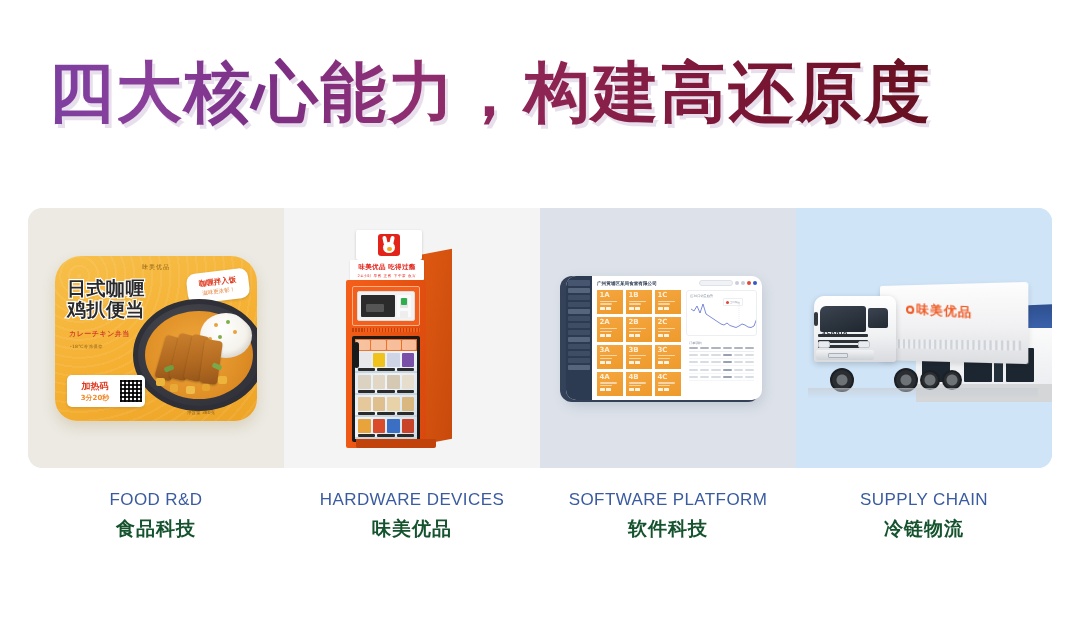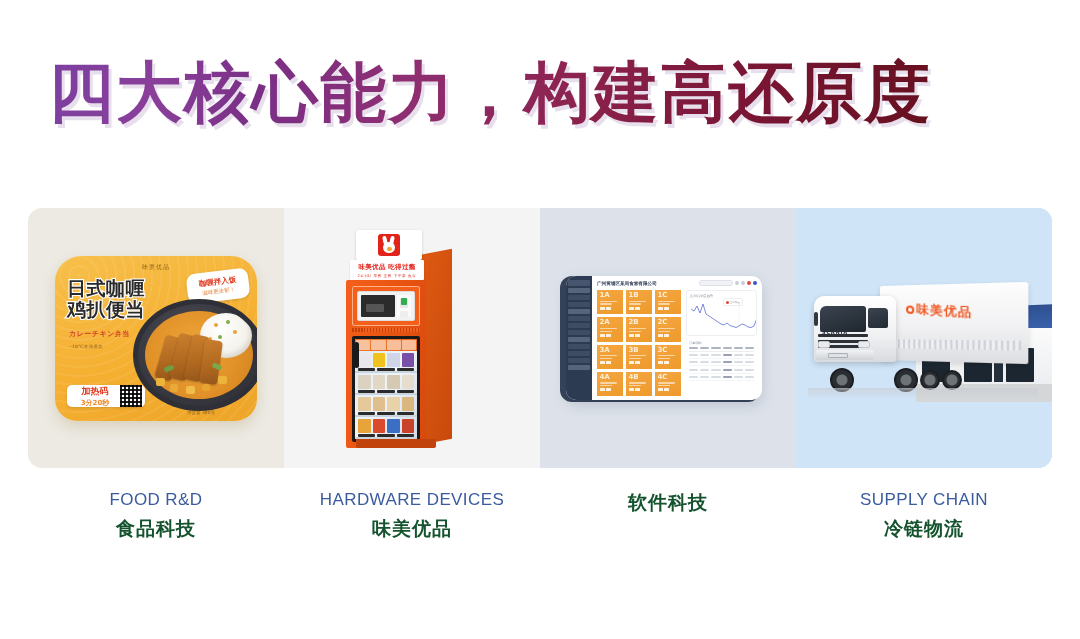--- a/index.html
+++ b/index.html
@@ -115,21 +115,21 @@
     width: 62px; height: 30px;
     background: #fff; border-radius: 9px;
     transform: rotate(-7deg);
     box-shadow: 0 1px 3px rgba(0,0,0,.15);
     display:flex; flex-direction:column; align-items:center; justify-content:center;
   }
   .bento-flag .l1{ font-size:7.5px; font-weight:900; color:#e0391f; font-family:"DejaVu Sans",sans-serif;}
   .bento-flag .l2{ font-size:5.5px; color:#e8803a; margin-top:1px; font-family:"DejaVu Sans",sans-serif;}
   .bento-qr {
     position: absolute; bottom: 14px; left: 12px;
-    width: 78px; height: 22px;
+    width: 78px; height: 32px;
     background: #fff; border-radius: 5px;
     display: flex; align-items: center; padding: 0 3px;
     box-shadow: 0 1px 3px rgba(0,0,0,.13);
   }
   .qr-txt{ flex:1; text-align:center; }
   .qr-txt .a{ font-size:9px;font-weight:900;color:#e0391f;font-family:"DejaVu Sans",sans-serif;}
   .qr-txt .b{ font-size:7px;font-weight:700;color:#f08a2a;font-family:"DejaVu Sans",sans-serif;}
   .qr-box{
     width:22px;height:22px;
     background:
@@ -832,20 +832,21 @@
   <div class="captions">
     <div class="caption">
       <div class="cap-en">FOOD R&amp;D</div>
       <div class="cap-zh">食品科技</div>
     </div>
     <div class="caption">
       <div class="cap-en">HARDWARE DEVICES</div>
       <div class="cap-zh">味美优品</div>
     </div>
     <div class="caption">
+      <div class="cap-en">SOFTWARE PLATFORM</div>
       <div class="cap-zh">软件科技</div>
     </div>
     <div class="caption">
       <div class="cap-en">SUPPLY CHAIN</div>
       <div class="cap-zh">冷链物流</div>
     </div>
   </div>
 
 </div>
 

